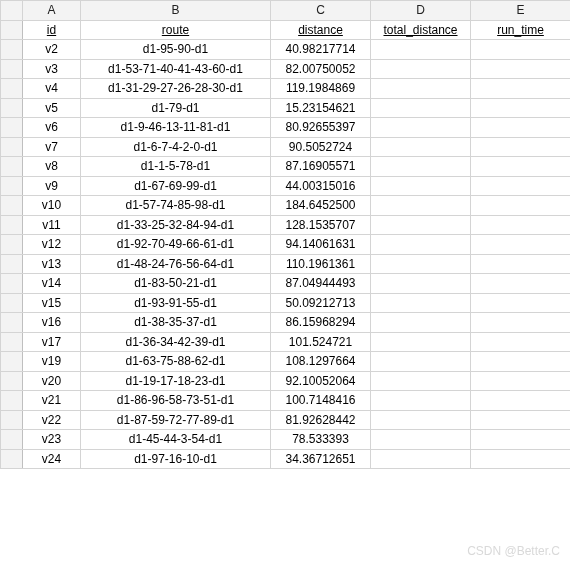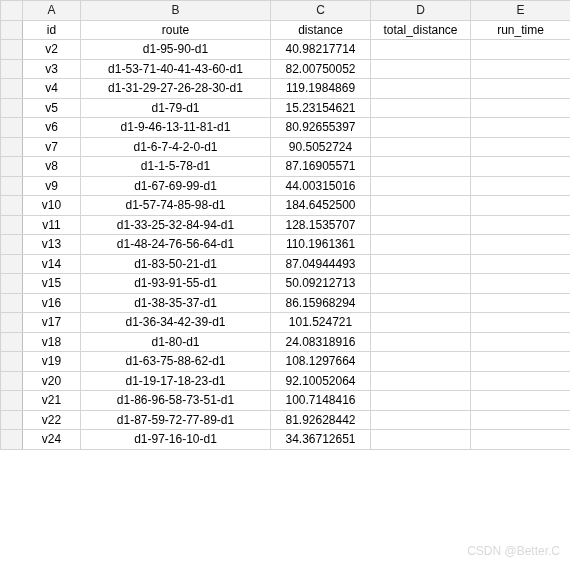--- a/index.html
+++ b/index.html
@@ -36,21 +36,21 @@
   .col-A { width: 58px; }
   .col-B { width: 190px; }
   .col-C { width: 100px; }
   .col-D { width: 100px; }
   .col-E { width: 100px; }
   tbody td.rowhead {
     background: #f3f3f3;
     text-align: center;
     border-right: 1px solid #bfbfbf;
   }
-  tbody tr:first-child td { font-weight: normal; }
+  tbody tr:first-child td { font-weight: normal; text-decoration: underline; }
   .watermark {
     position: absolute;
     bottom: 6px;
     right: 10px;
     color: #c9c9c9;
     font-size: 12px;
     font-family: Arial, sans-serif;
     opacity: 0.7;
     pointer-events: none;
     margin-left: 10px;
@@ -162,20 +162,28 @@
       <tr>
         <td class="rowhead"></td>
         <td>v11</td>
         <td>d1-33-25-32-84-94-d1</td>
         <td>128.1535707</td>
         <td></td>
         <td></td>
       </tr>
       <tr>
         <td class="rowhead"></td>
+        <td>v12</td>
+        <td>d1-92-70-49-66-61-d1</td>
+        <td>94.14061631</td>
+        <td></td>
+        <td></td>
+      </tr>
+      <tr>
+        <td class="rowhead"></td>
         <td>v13</td>
         <td>d1-48-24-76-56-64-d1</td>
         <td>110.1961361</td>
         <td></td>
         <td></td>
       </tr>
       <tr>
         <td class="rowhead"></td>
         <td>v14</td>
         <td>d1-83-50-21-d1</td>
@@ -202,28 +210,20 @@
       <tr>
         <td class="rowhead"></td>
         <td>v17</td>
         <td>d1-36-34-42-39-d1</td>
         <td>101.524721</td>
         <td></td>
         <td></td>
       </tr>
       <tr>
         <td class="rowhead"></td>
-        <td>v18</td>
-        <td>d1-80-d1</td>
-        <td>24.08318916</td>
-        <td></td>
-        <td></td>
-      </tr>
-      <tr>
-        <td class="rowhead"></td>
         <td>v19</td>
         <td>d1-63-75-88-62-d1</td>
         <td>108.1297664</td>
         <td></td>
         <td></td>
       </tr>
       <tr>
         <td class="rowhead"></td>
         <td>v20</td>
         <td>d1-19-17-18-23-d1</td>
@@ -237,20 +237,28 @@
         <td>d1-86-96-58-73-51-d1</td>
         <td>100.7148416</td>
         <td></td>
         <td></td>
       </tr>
       <tr>
         <td class="rowhead"></td>
         <td>v22</td>
         <td>d1-87-59-72-77-89-d1</td>
         <td>81.92628442</td>
+        <td></td>
+        <td></td>
+      </tr>
+      <tr>
+        <td class="rowhead"></td>
+        <td>v23</td>
+        <td>d1-45-44-3-54-d1</td>
+        <td>78.533393</td>
         <td></td>
         <td></td>
       </tr>
       <tr>
         <td class="rowhead"></td>
         <td>v24</td>
         <td>d1-97-16-10-d1</td>
         <td>34.36712651</td>
         <td></td>
         <td></td>

